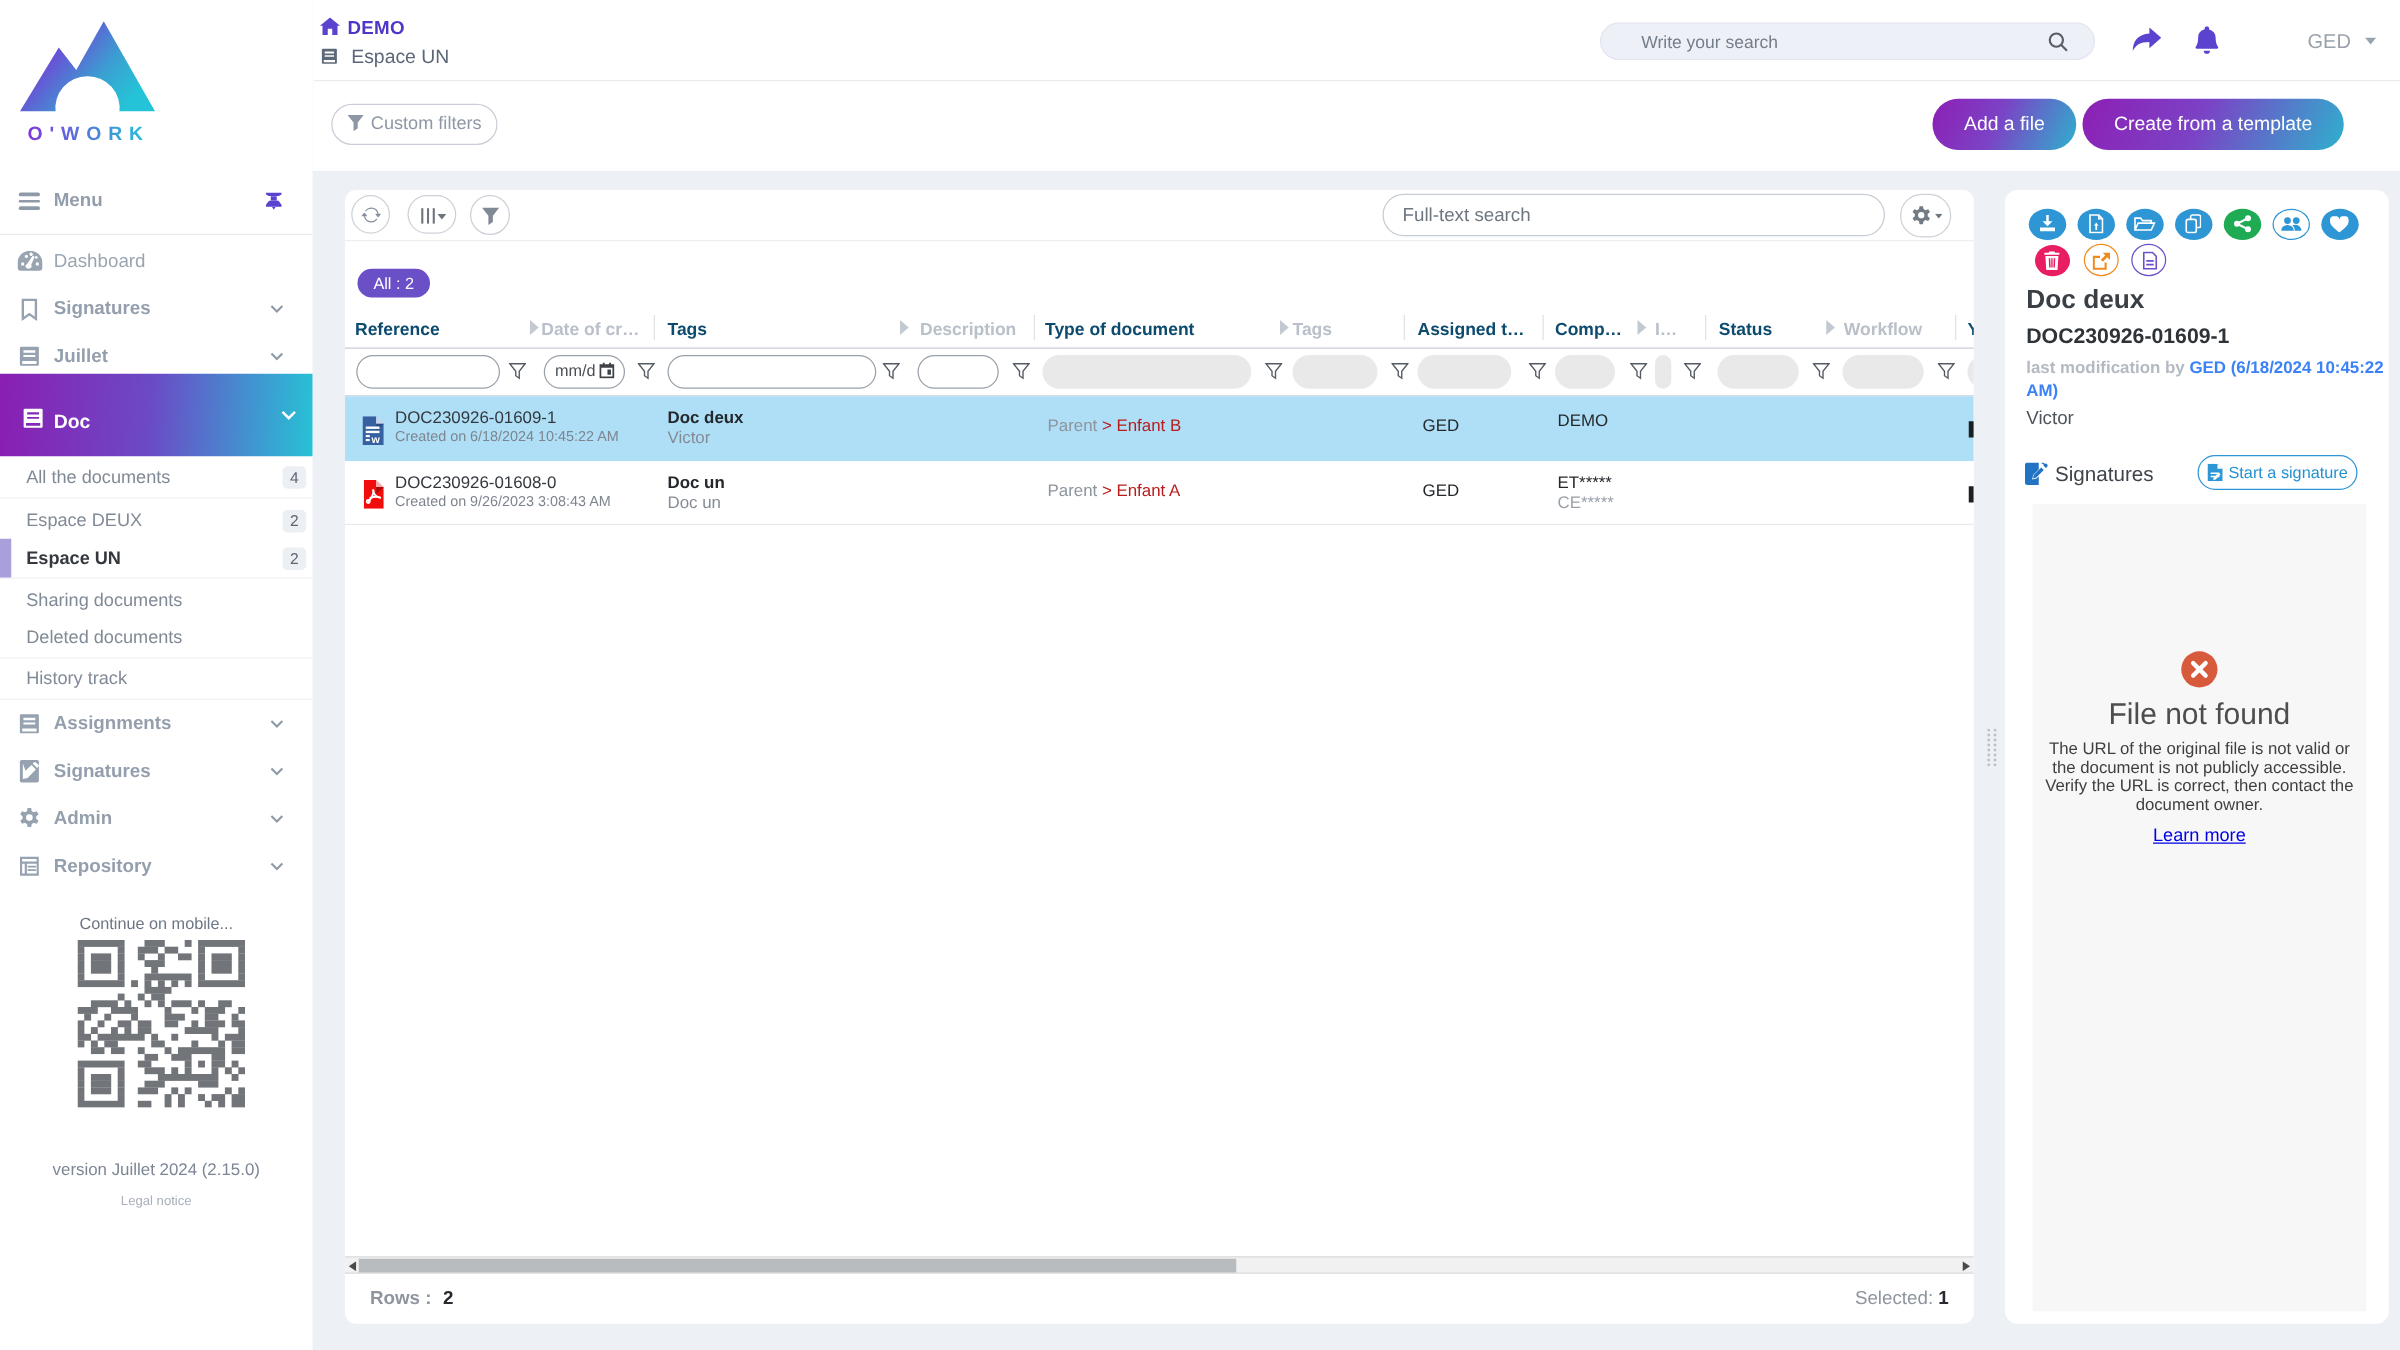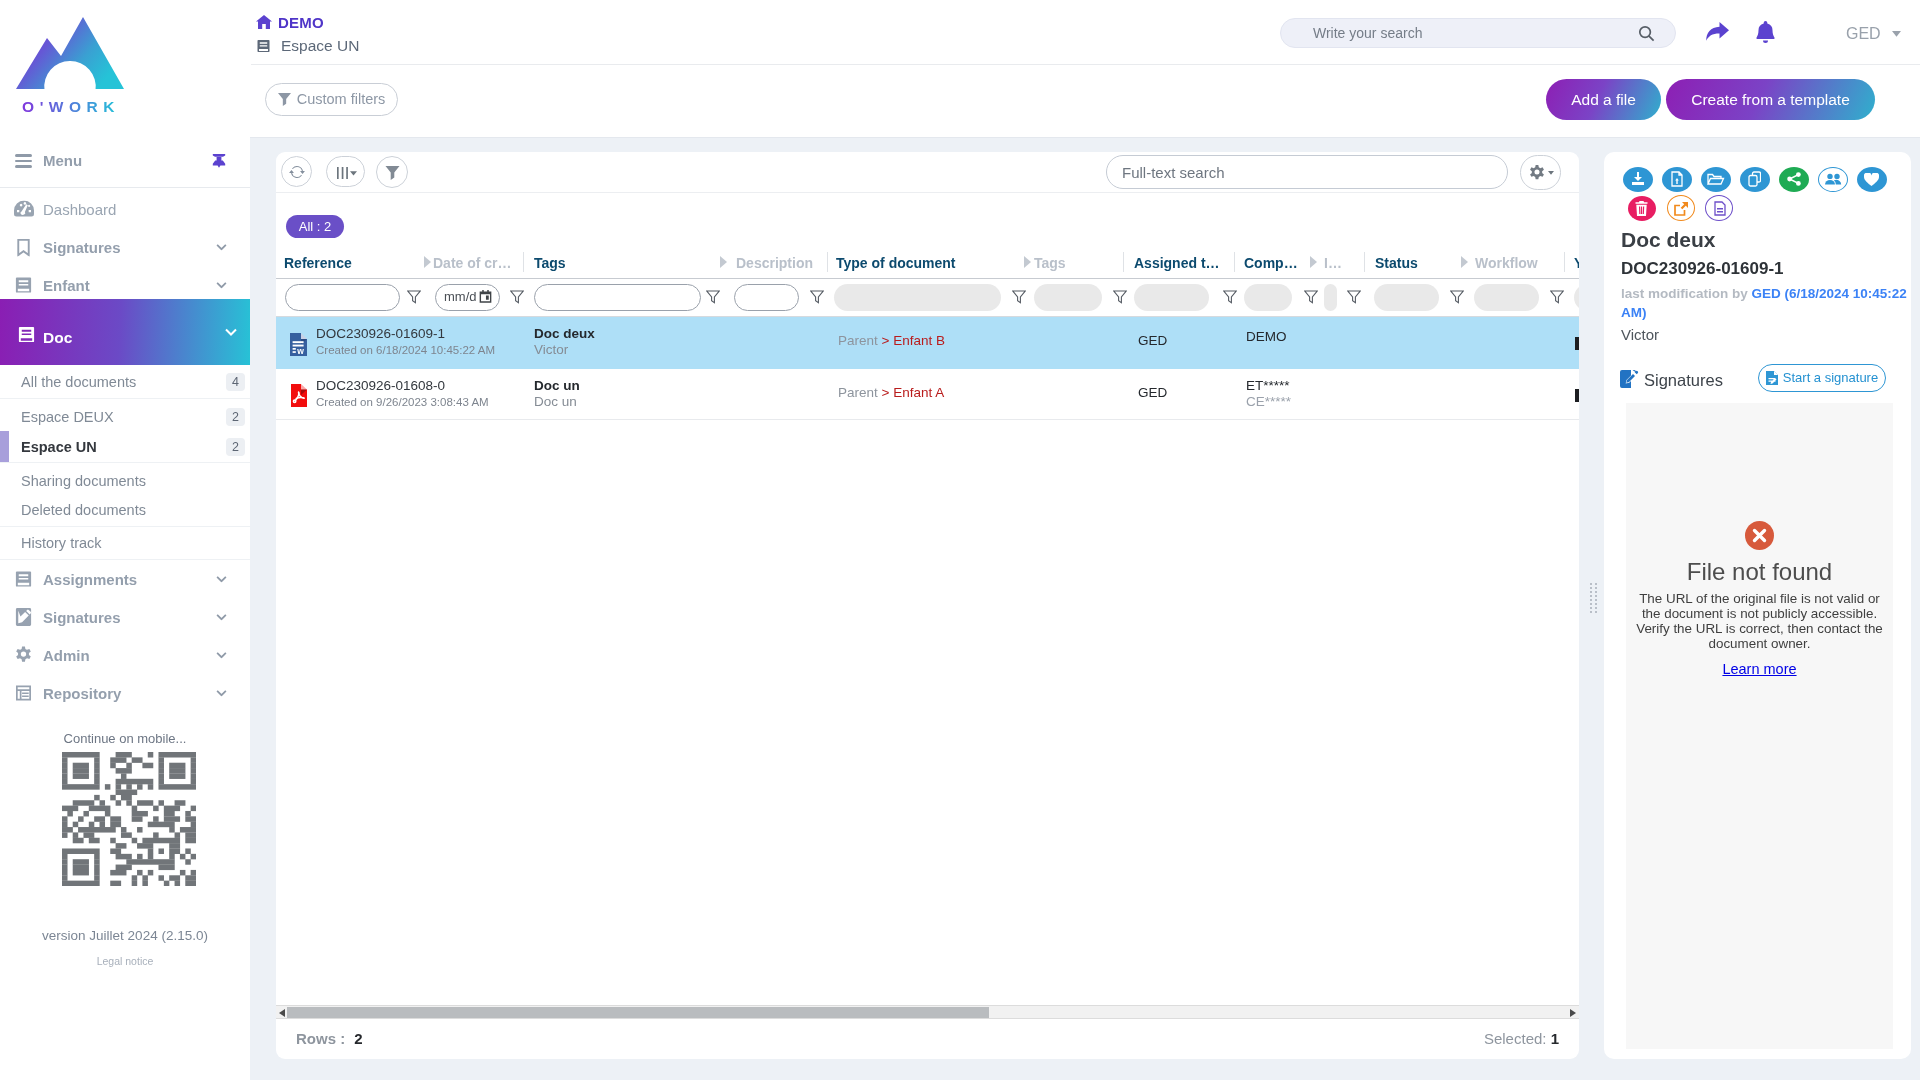--- a/index.html
+++ b/index.html
@@ -146,21 +146,21 @@
       </svg>
     <span class="nlabel">Signatures</span>
     <svg class="chev" viewBox="0 0 12 8">
         <path fill="none" stroke="#8f9aa8" stroke-width="2" d="M1 1.5 L6 6.5 L11 1.5"></path>
       </svg>
   </div>
   <div class="navitem" style="top:266px">
     <svg class="nicon" viewBox="0 0 20 20">
         <path fill="#97a2b0" d="M3 2 h14 a1 1 0 0 1 1 1 v14 a1 1 0 0 1 -1 1 H3 a1 1 0 0 1 -1 -1 V3 a1 1 0 0 1 1 -1 Z M5 5 h10 v2 H5 Z M5 9 h10 v1.6 H5 Z M4 14 h12 v2.5 H4 Z" fill-rule="evenodd"></path>
       </svg>
-    <span class="nlabel">Enfant</span>
+    <span class="nlabel">Juillet</span>
     <svg class="chev" viewBox="0 0 12 8">
         <path fill="none" stroke="#8f9aa8" stroke-width="2" d="M1 1.5 L6 6.5 L11 1.5"></path>
       </svg>
   </div>
   <div class="abs" id="docactive">
     <svg style="position:absolute;left:17px;top:26px" width="19" height="19" viewBox="0 0 20 20">
         <path fill="#ffffff" d="M3 2 h14 a1 1 0 0 1 1 1 v14 a1 1 0 0 1 -1 1 H3 a1 1 0 0 1 -1 -1 V3 a1 1 0 0 1 1 -1 Z M5 5 h10 v2 H5 Z M5 9 h10 v1.6 H5 Z M4 14 h12 v2.5 H4 Z" fill-rule="evenodd"></path>
       </svg>
     <span class="nlabel" style="top:30px;font-size:15.5px">Doc</span>
     <svg style="position:absolute;right:13px;top:29px" width="12" height="8" viewBox="0 0 12 8">

